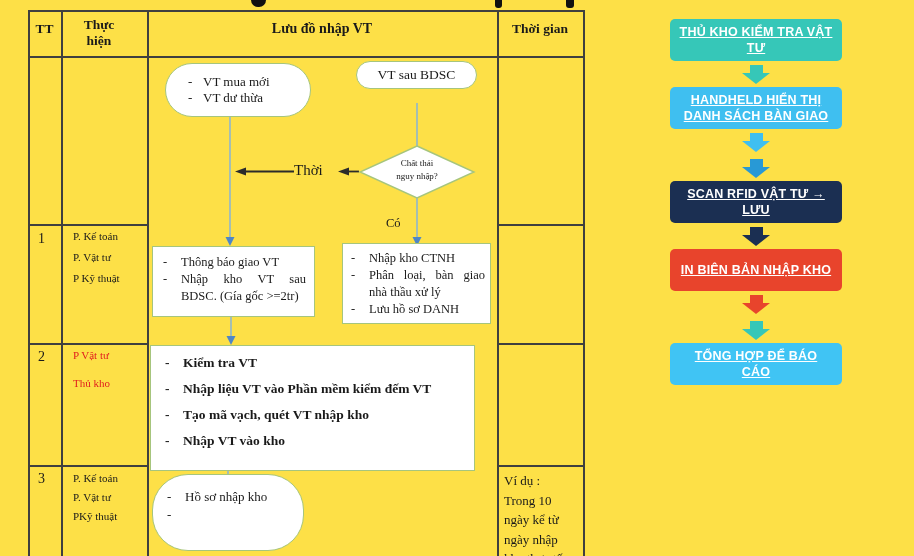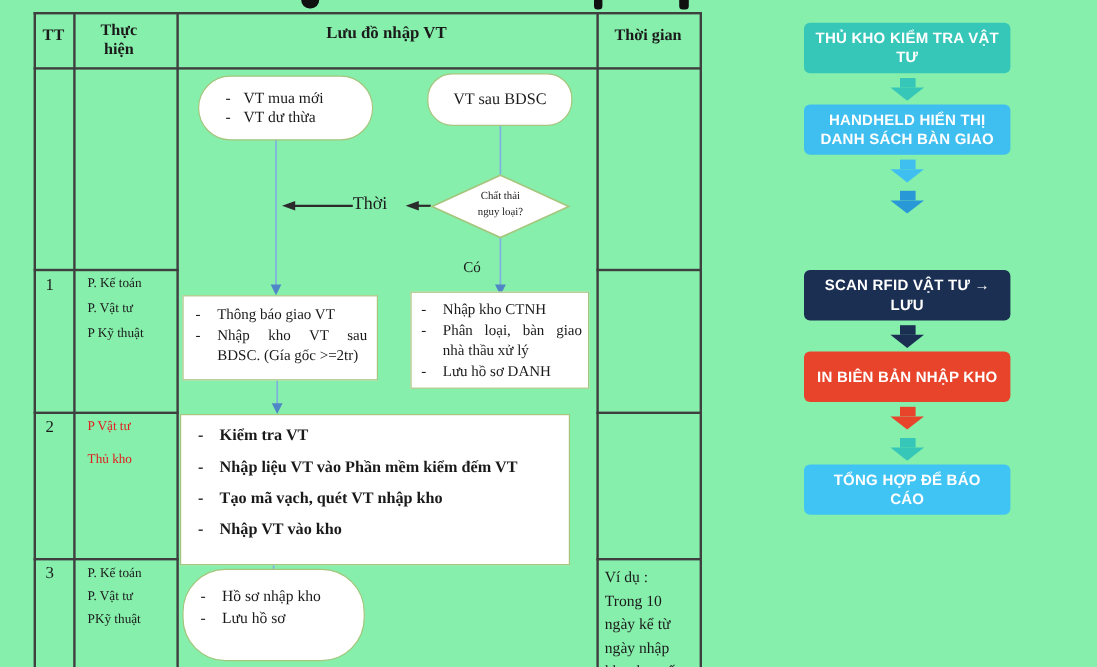--- a/index.html
+++ b/index.html
@@ -1,16 +1,16 @@
 <!DOCTYPE html>
 <html><head>
 <meta charset="utf-8">
 <style>
   html,body{margin:0;padding:0;background:#fff;}
-  #canvas{position:relative;width:914px;height:556px;background:#86efac;overflow:hidden;
+  #canvas{position:relative;width:914px;height:556px;background:#fde047;overflow:hidden;
           font-family:"Liberation Serif","DejaVu Serif",serif;color:#1a1a1a;}
 
   
   .mark{position:absolute;top:0;background:#101010;}
   #mark-g{left:251px;width:15px;height:7px;border-radius:0 0 7px 7px;}
   #mark-p1{left:495px;width:7px;height:8px;border-radius:0 0 3px 3px;}
   #mark-p2{left:566px;width:8px;height:8px;border-radius:0 0 3px 3px;}
 
   
   .vline,.hline{position:absolute;background:#3f3f3f;}
@@ -25,21 +25,21 @@
   #exec-2 .li{margin-bottom:14px;}
   #exec-3 .li{margin-bottom:5px;}
   .red{color:#e11d1d;}
   .cell-time{position:absolute;font-size:13px;line-height:1.5;width:78px;}
   .cell-time .li{display:block;}
 
   
   .flow-shape{position:absolute;background:#fff;border:1.5px solid #a6c57d;box-sizing:border-box;}
   #stadium-start-left{left:165px;top:63px;width:146px;height:54px;border-radius:27px;
     display:flex;flex-direction:column;justify-content:center;padding-left:20px;font-size:13px;}
-  #stadium-start-right{left:356px;top:61px;width:121px;height:44px;border-radius:21px;
+  #stadium-start-right{left:356px;top:61px;width:121px;height:28px;border-radius:21px;
     display:flex;align-items:center;justify-content:center;font-size:13.5px;}
   #box-notify{left:152px;top:246px;width:163px;height:71px;padding:7px 8px 0 8px;font-size:12.5px;line-height:1.35;}
   #box-ctnh{left:342px;top:243px;width:149px;height:81px;padding:6px 5px 0 6px;font-size:12.5px;line-height:1.35;}
   #box-check{left:150px;top:345px;width:325px;height:126px;padding:8px 10px 0 12px;
     font-weight:bold;font-size:13.5px;line-height:1.4;}
   #box-check .li{margin-bottom:7px;}
   #stadium-end{left:152px;top:474px;width:152px;height:77px;border-radius:36px;
     padding:13px 6px 0 12px;font-size:13px;line-height:1.4;}
 
   .li{display:flex;}
@@ -59,21 +59,21 @@
   .chead{fill:#4f86c6;}
   .kline{stroke:#2b2b2b;stroke-width:1.8;}
   .khead{fill:#2b2b2b;}
   .diamond{fill:#fff;stroke:#a6c57d;stroke-width:1.4;}
 
   
   #process-steps{position:absolute;left:670px;top:19px;width:172px;display:flex;flex-direction:column;
     font-family:"Liberation Sans","DejaVu Sans",sans-serif;}
   .step-box{min-height:42px;border-radius:5px;color:#fff;font-weight:bold;font-size:12.5px;
     display:flex;align-items:center;justify-content:center;text-align:center;line-height:1.3;
-    padding:3px 9px;box-sizing:border-box;letter-spacing:0.2px;}
+    padding:3px 9px;box-sizing:border-box;letter-spacing:0.2px;text-decoration:underline;}
   .step-arrow{height:26px;display:flex;flex-direction:column;align-items:center;justify-content:center;}
   .step-arrow .stem{width:13px;height:8px;}
   .step-arrow .head{width:0;height:0;border-left:14px solid transparent;border-right:14px solid transparent;border-top:11px solid;}
 </style>
 </head>
 <body>
 
 <div id="canvas">
 
   <div>
@@ -155,21 +155,21 @@
         <span class="li-text">VT mua mới</span>
       </div>
       <div class="li">
         <span class="dash">-</span>
         <span class="li-text">VT dư thừa</span>
       </div>
     </div>
   <div class="flow-shape" id="stadium-start-right">VT sau BDSC</div>
   <div class="flow-label" id="decision-text">
       <div class="li"><span class="li-text">Chất thải</span></div>
-      <div class="li"><span class="li-text">nguy loại?</span></div>
+      <div class="li"><span class="li-text">nguy nhập?</span></div>
     </div>
   <div class="flow-label" id="label-no">Thời</div>
   <div class="flow-label" id="label-yes">Có</div>
   <div class="flow-shape" id="box-notify">
       <div class="li">
         <span class="dash">-</span>
         <span class="li-text">Thông báo giao VT</span>
       </div>
       <div class="li">
         <span class="dash">-</span>
@@ -208,40 +208,39 @@
         <span class="li-text">Nhập VT vào kho</span>
       </div>
     </div>
   <div class="flow-shape" id="stadium-end">
       <div class="li">
         <span class="dash">-</span>
         <span class="li-text">Hồ sơ nhập kho</span>
       </div>
       <div class="li">
         <span class="dash">-</span>
-        <span class="li-text">Lưu hồ sơ</span>
       </div>
     </div>
 
   <div id="process-steps">
       <div class="step-box" style="background: rgb(54, 199, 184);">THỦ KHO KIỂM TRA VẬT TƯ</div>
       <div class="step-arrow">
         <div class="stem" style="background: rgb(54, 199, 184);"></div>
         <div class="head" style="border-top-color: rgb(54, 199, 184);"></div>
       </div>
       <div class="step-box" style="background: rgb(63, 191, 240);">HANDHELD HIỂN THỊ DANH SÁCH BÀN GIAO</div>
       <div class="step-arrow">
         <div class="stem" style="background: rgb(63, 191, 240);"></div>
         <div class="head" style="border-top-color: rgb(63, 191, 240);"></div>
       </div>
       <div class="step-arrow">
         <div class="stem" style="background: rgb(40, 153, 214);"></div>
         <div class="head" style="border-top-color: rgb(40, 153, 214);"></div>
       </div>
-      <div class="step-box" style="background: rgb(27, 47, 82); margin-top: 44px;">SCAN RFID VẬT TƯ → LƯU</div>
+      <div class="step-box" style="background: rgb(27, 47, 82);">SCAN RFID VẬT TƯ → LƯU</div>
       <div class="step-arrow">
         <div class="stem" style="background: rgb(27, 47, 82);"></div>
         <div class="head" style="border-top-color: rgb(27, 47, 82);"></div>
       </div>
       <div class="step-box" style="background: rgb(232, 68, 44);">IN BIÊN BẢN NHẬP KHO</div>
       <div class="step-arrow">
         <div class="stem" style="background: rgb(232, 68, 44);"></div>
         <div class="head" style="border-top-color: rgb(232, 68, 44);"></div>
       </div>
       <div class="step-arrow">

